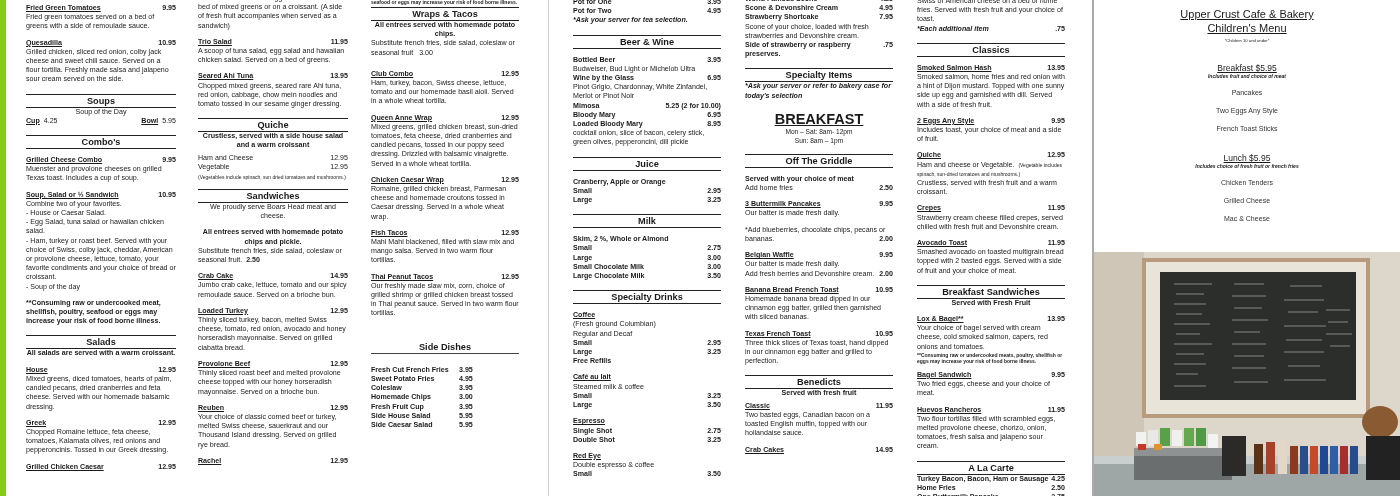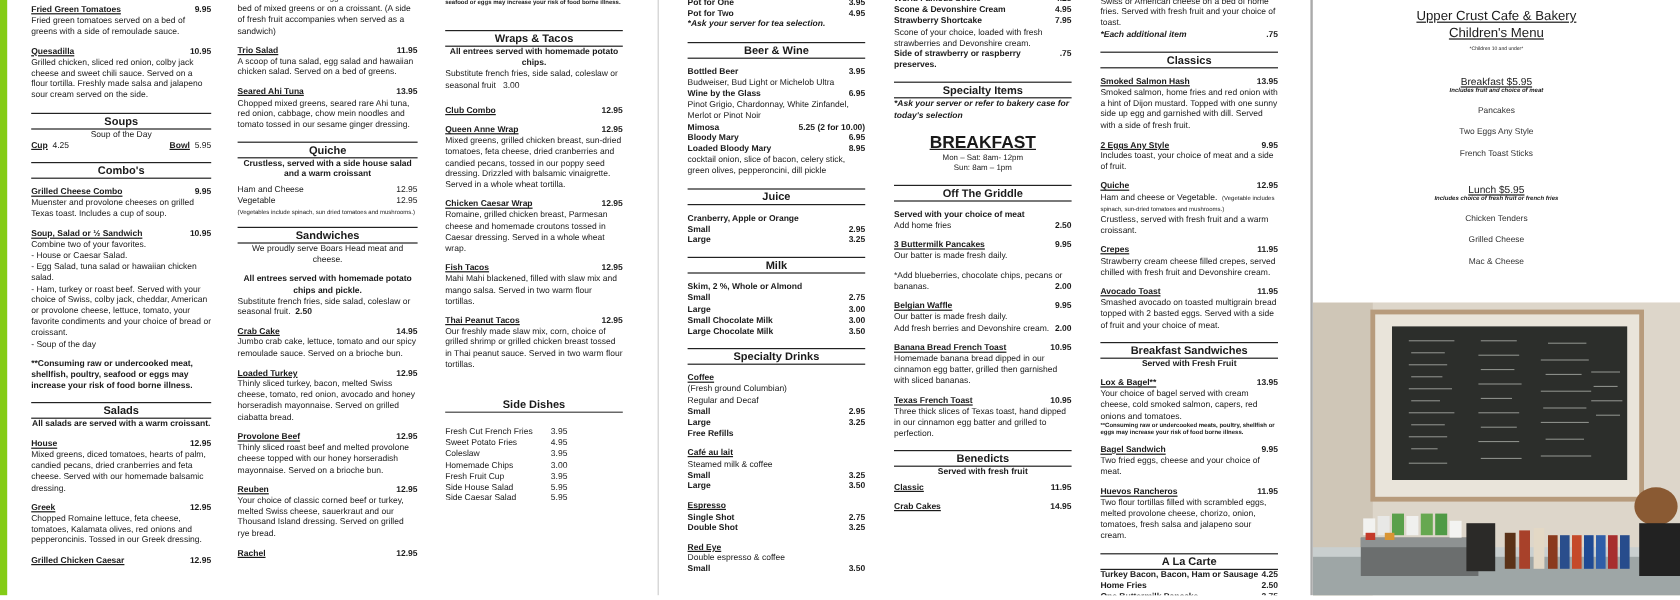--- a/index.html
+++ b/index.html
@@ -14,21 +14,21 @@
   .name{font-weight:bold;text-decoration:underline;}
   .price{font-weight:bold;}
   .plain-row{display:flex;justify-content:space-between;font-weight:bold;}
   .desc{}
   .sec{margin-top:9px;border-top:1.5px solid #222;border-bottom:1.5px solid #222;text-align:center;font-weight:bold;font-size:9.2px;line-height:12px;}
   .sub{text-align:center;font-weight:bold;}
   .note-i{font-style:italic;font-weight:bold;}
   .tiny{font-size:5px;line-height:6px;}
   .bfast{text-align:center;font-size:14.5px;font-weight:bold;text-decoration:underline;margin-top:10px;line-height:16px;}
   .bhrs{text-align:center;font-size:6.6px;line-height:9px;}
-  .side-row{display:flex;font-weight:normal;}
+  .side-row{display:flex;font-weight:bold;}
   .side-row .sn{width:88px;}
   .kids{position:absolute;left:0;top:0;width:306px;height:250px;text-align:center;background:#fff;}
   .kids .t{font-size:11px;text-decoration:underline;line-height:14px;}
   .kids .u{font-size:4.2px;margin-top:3px;}
   .kids .h{font-size:8.5px;text-decoration:underline;margin-top:20px;line-height:10px;}
   .kids .n{font-size:5px;font-weight:bold;font-style:italic;line-height:6px;}
   .kids .k{font-size:7px;margin-top:9px;line-height:9px;color:#333;}
   .photo{position:absolute;left:0;top:252px;width:306px;height:248px;background:#e8e2d8;overflow:hidden;}
 </style>
 </head>
@@ -168,28 +168,29 @@
     <div class="item">
         <div class="row">
           <span class="name">Rachel</span>
           <span class="price">12.95</span>
         </div>
       </div>
   </div>
 
   <div class="col" style="left:365px;width:148px;top:-1px;">
     <div class="tiny" style="font-weight:bold">seafood or eggs may increase your risk of food borne illness.</div>
-    <div class="sec" style="margin-top:20px">Wraps &amp; Tacos</div>
+    <div class="sec" style="margin-top:2px">Wraps &amp; Tacos</div>
     <div class="sub">All entrees served with homemade potato chips.</div>
     <div><span>Substitute french fries, side salad, coleslaw or seasonal fruit</span>&nbsp;&nbsp;&nbsp;<span>3.00</span></div>
     <div class="item" style="margin-top:12px">
         <div class="row">
           <span class="name">Club Combo</span>
           <span class="price">12.95</span>
         </div>
+        <div>Ham, turkey, bacon, Swiss cheese, lettuce, tomato and our homemade basil aioli. Served in a whole wheat tortilla.</div>
       </div>
     <div class="item">
         <div class="row">
           <span class="name">Queen Anne Wrap</span>
           <span class="price">12.95</span>
         </div>
         <div>Mixed greens, grilled chicken breast, sun-dried tomatoes, feta cheese, dried cranberries and candied pecans, tossed in our poppy seed dressing. Drizzled with balsamic vinaigrette. Served in a whole wheat tortilla.</div>
       </div>
     <div class="item">
         <div class="row">
@@ -433,20 +434,21 @@
       <div>Three thick slices of Texas toast, hand dipped in our cinnamon egg batter and grilled to perfection.</div>
     </div>
 
     <div class="sec">Benedicts</div>
     <div class="sub">Served with fresh fruit</div>
     <div style="margin-top:3px">
       <div class="row">
           <span class="name">Classic</span>
           <span class="price">11.95</span>
         </div>
+      <div>Two basted eggs, Canadian bacon on a toasted English muffin, topped with our hollandaise sauce.</div>
     </div>
     <div class="item">
       <div class="row">
           <span class="name">Crab Cakes</span>
           <span class="price">14.95</span>
         </div>
     </div>
   </div>
 
   <div class="col" style="left:368px;width:148px;top:-3px;">

